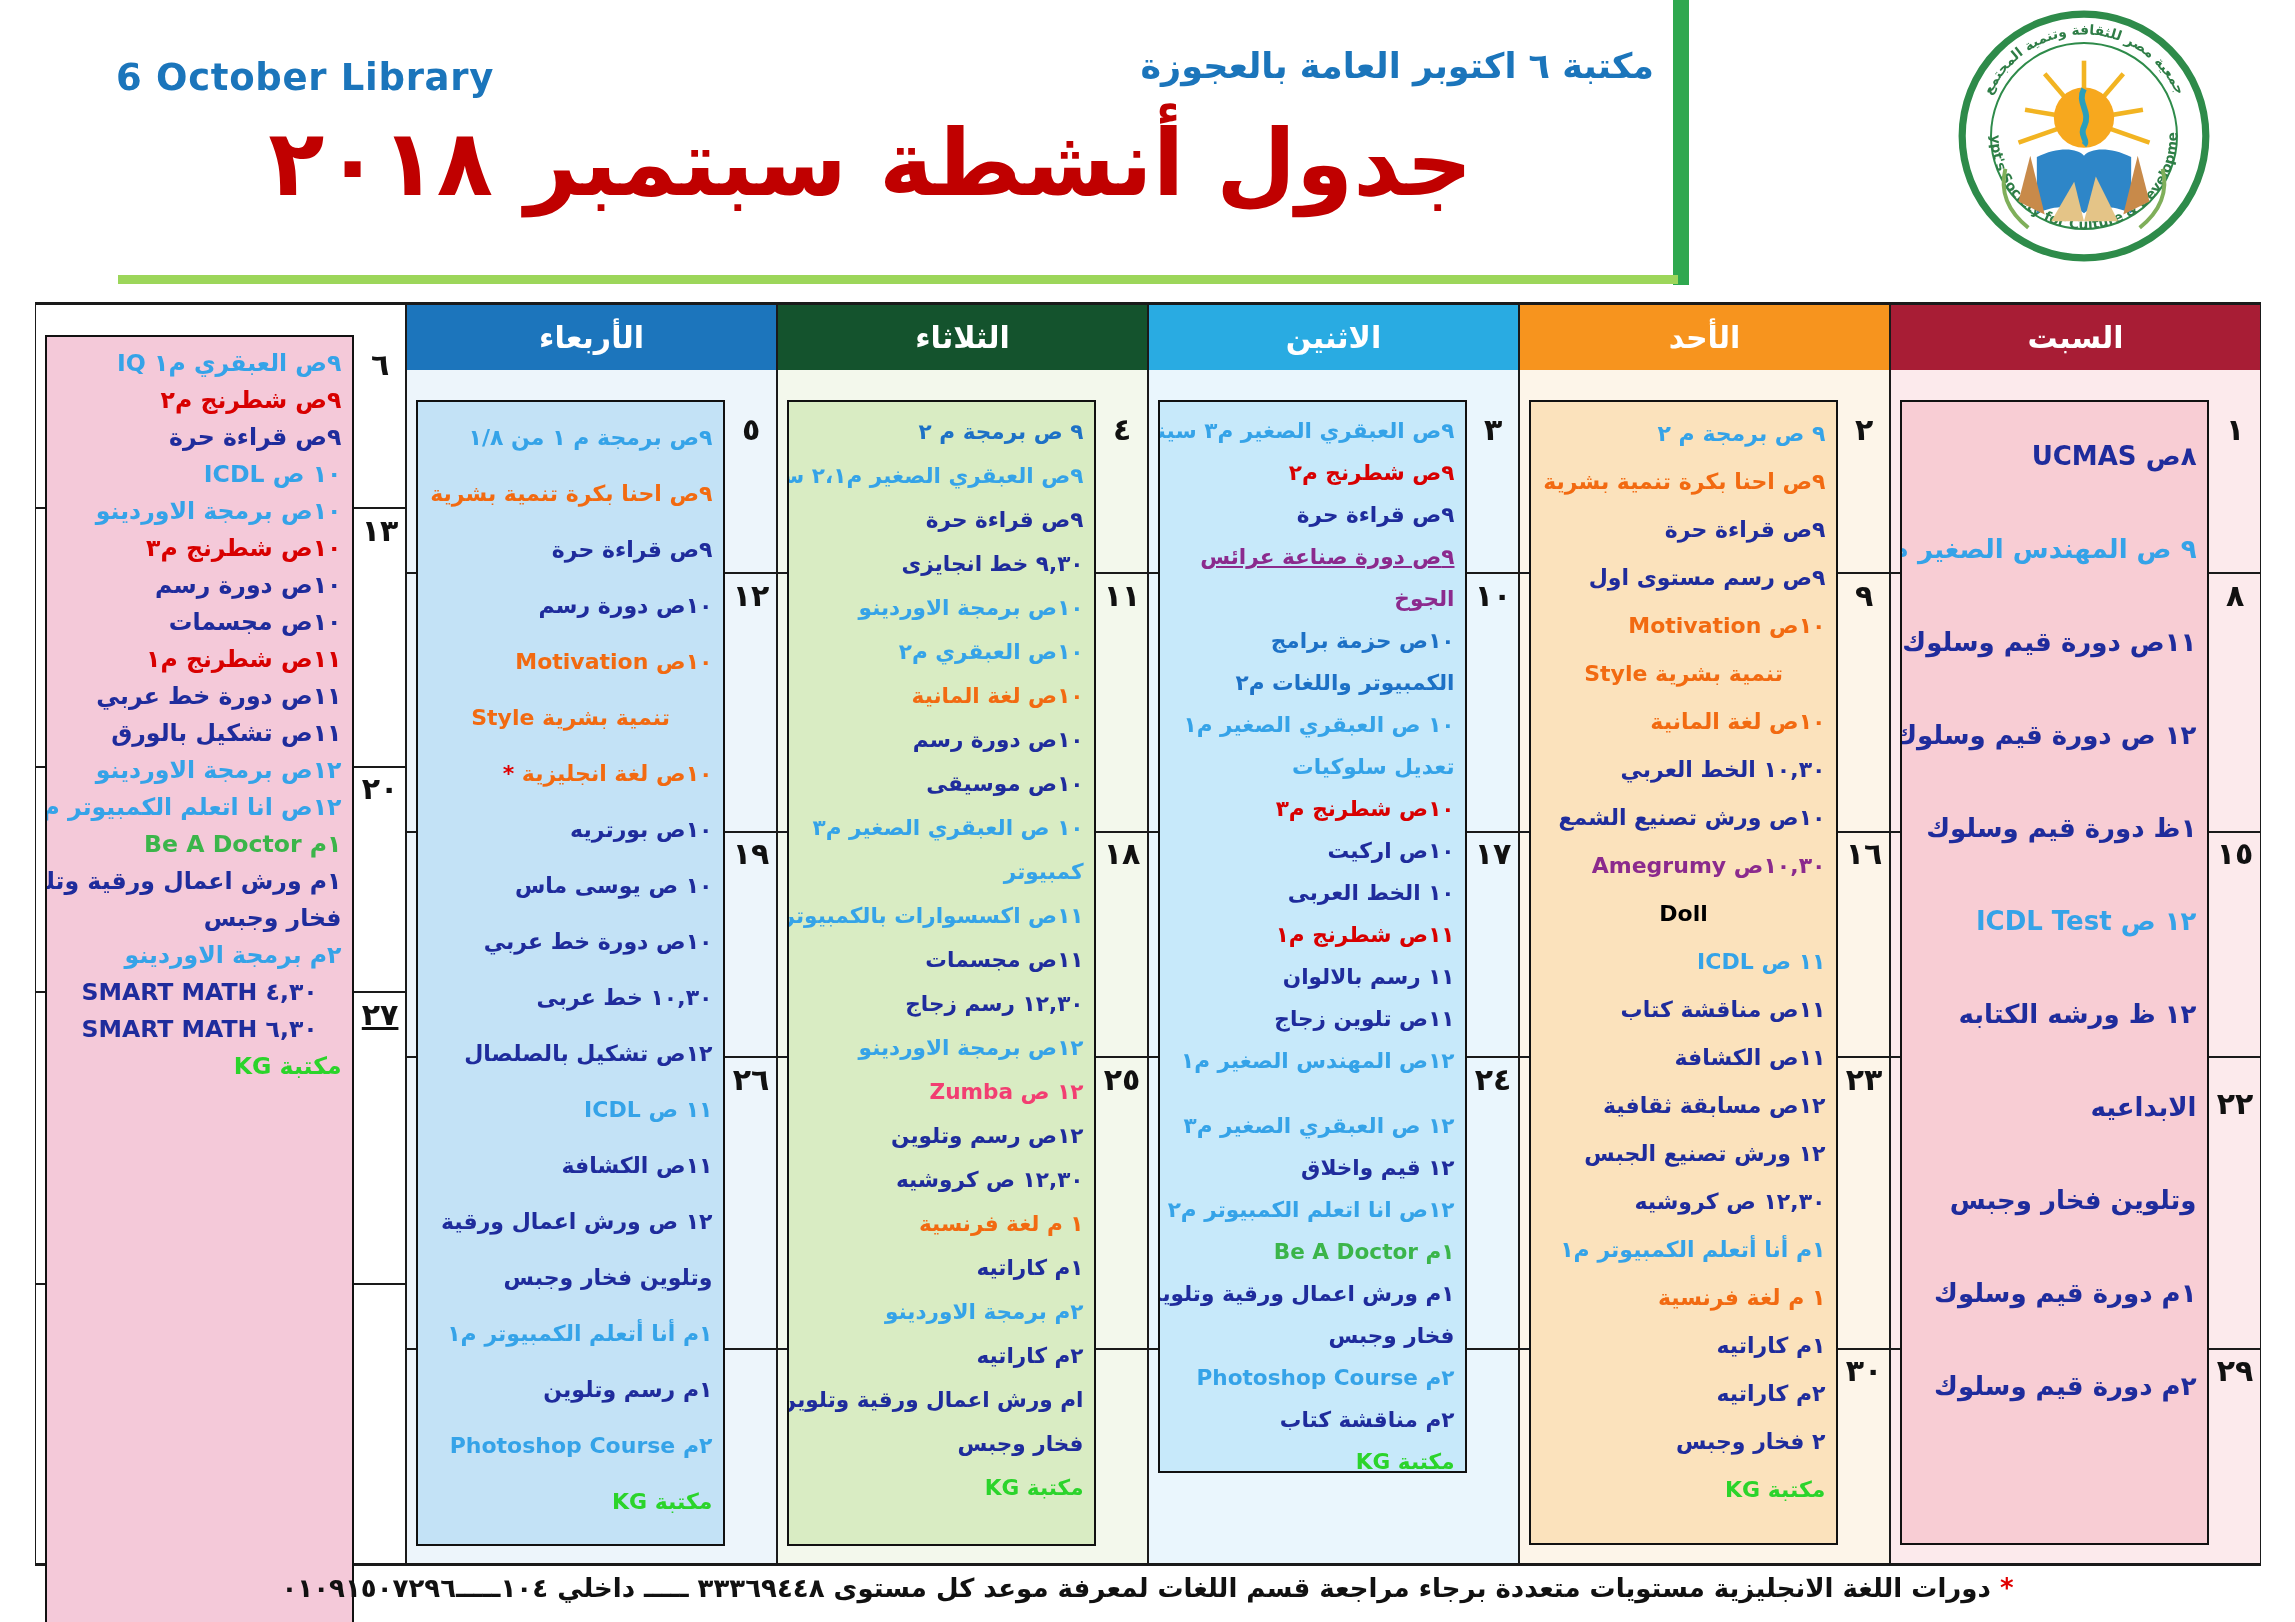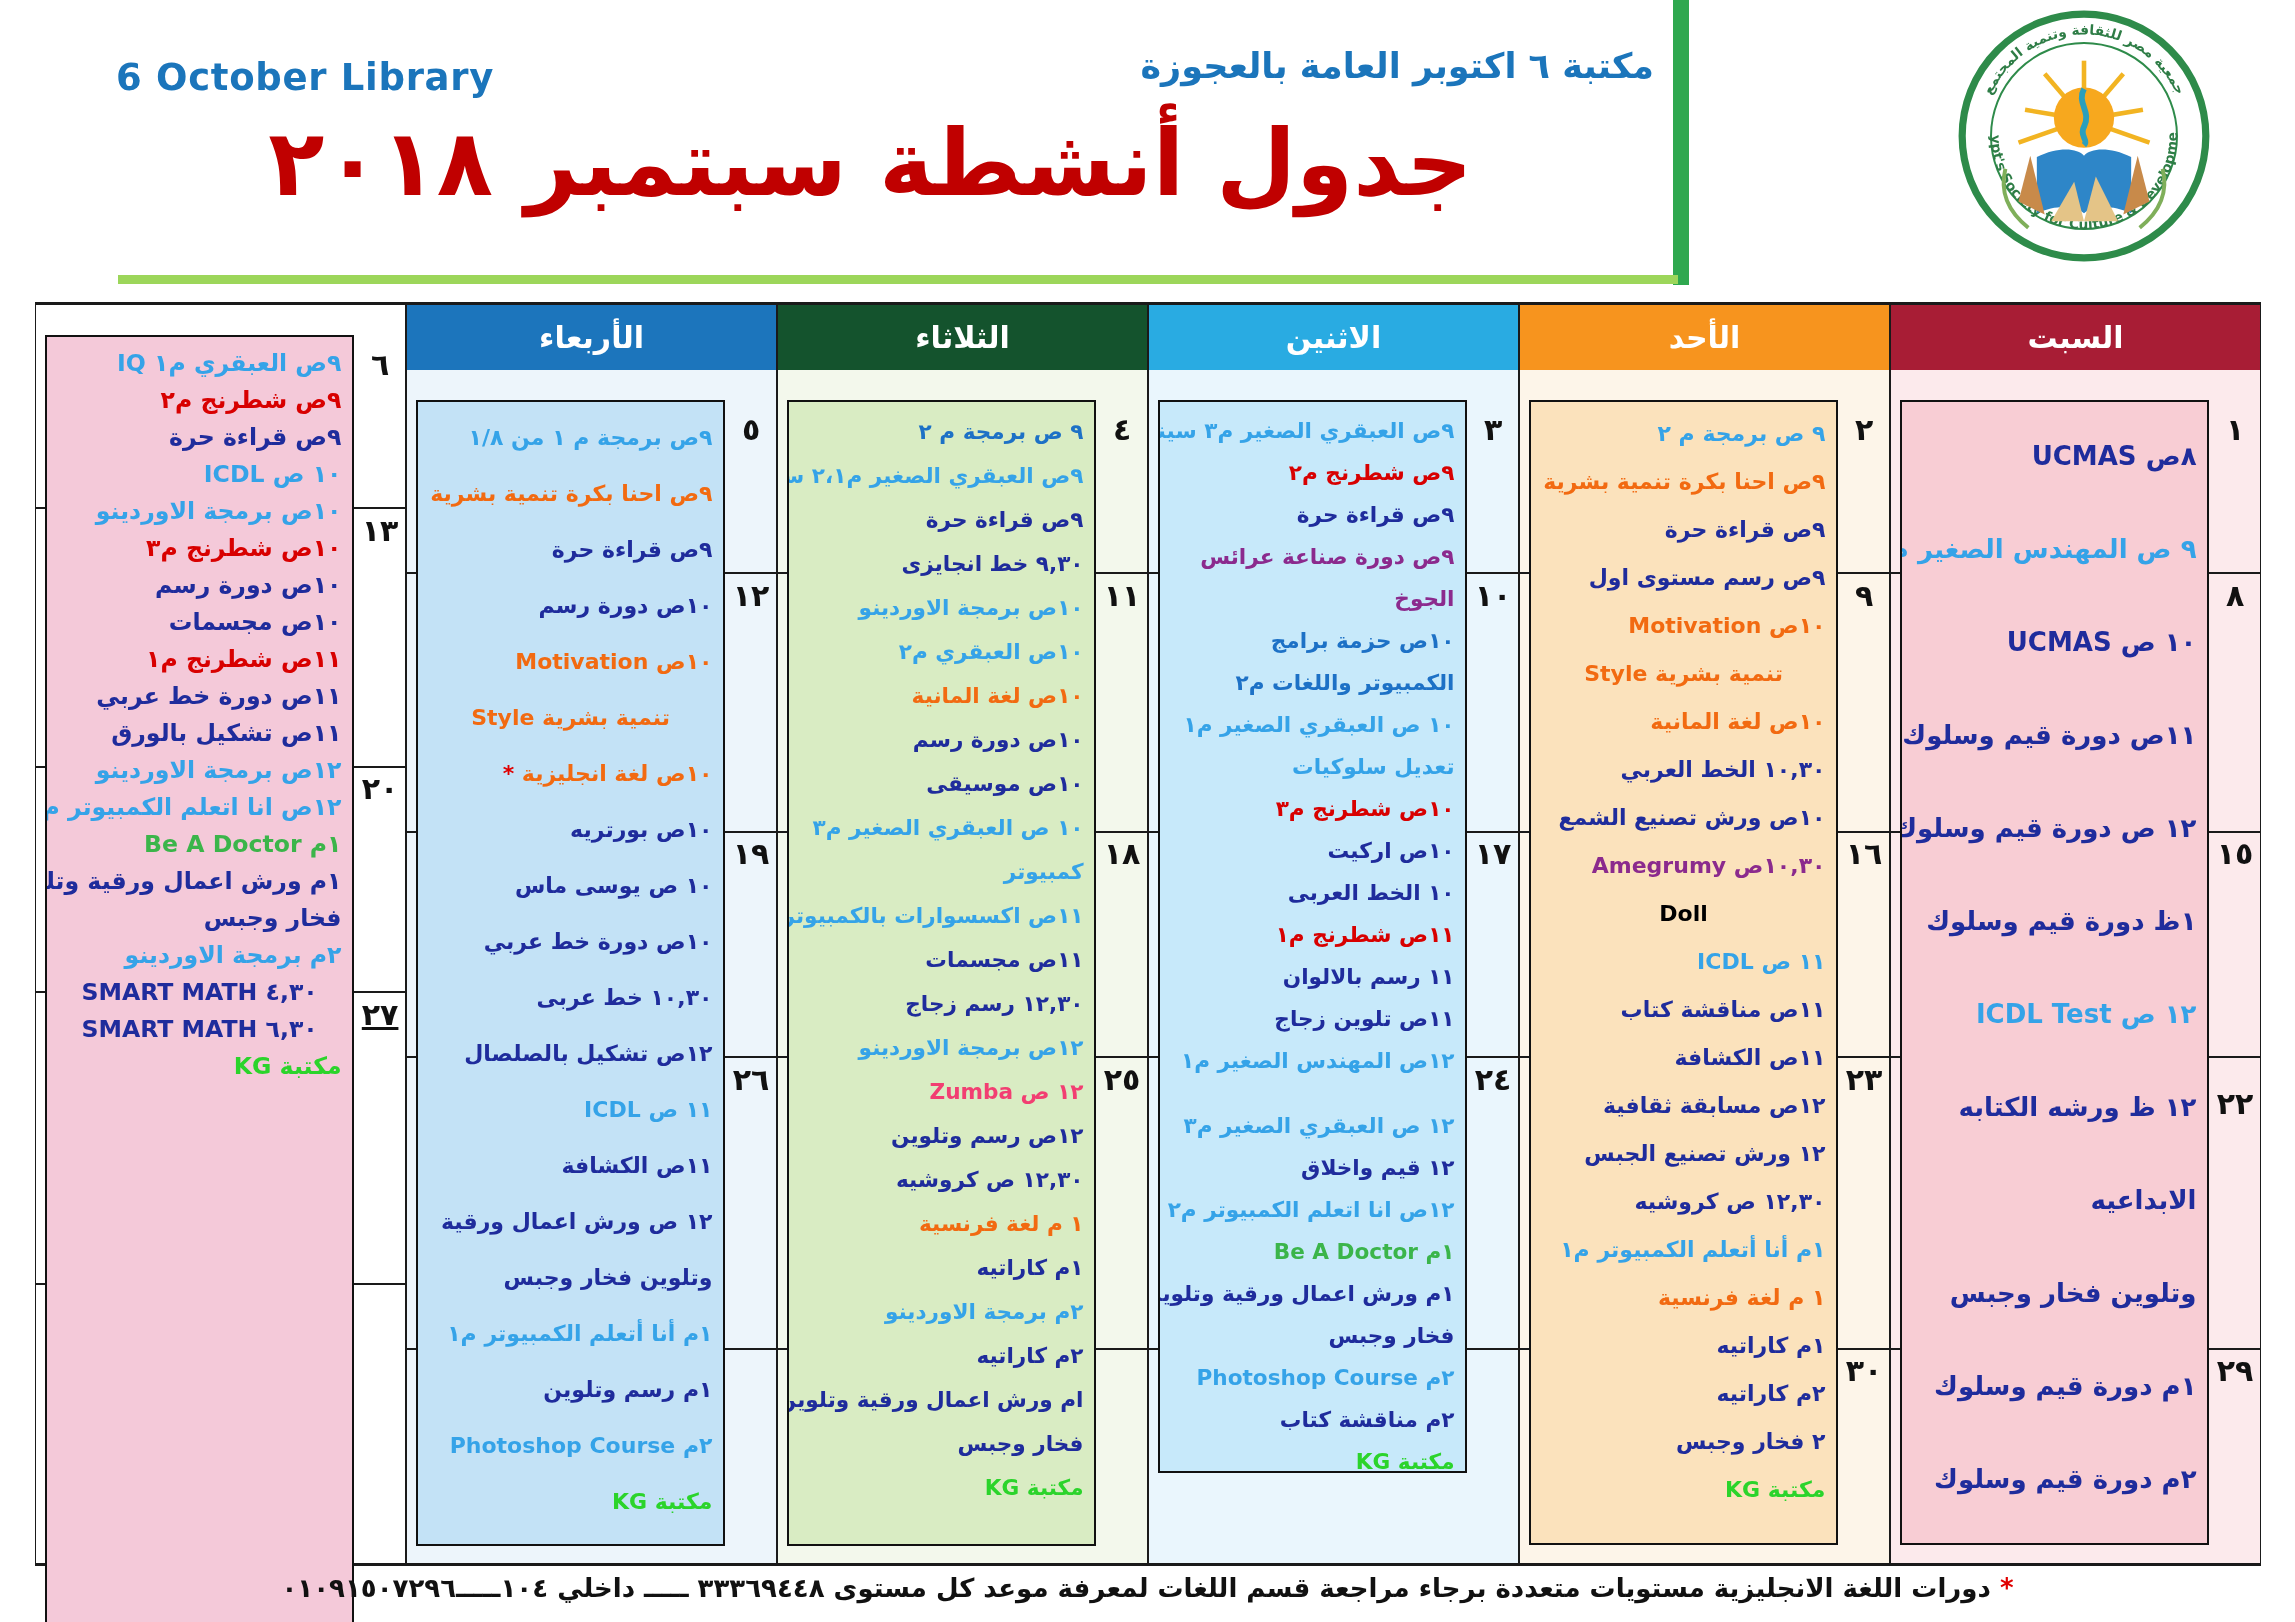--- a/index.html
+++ b/index.html
@@ -82,21 +82,20 @@
         <div class="divider" style="top: 686px;"></div>
         <div class="divider" style="top: 978px;"></div>
         <div class="wnum" style="top: 42px;">١</div>
         <div class="wnum" style="top: 208px;">٨</div>
         <div class="wnum" style="top: 466px;">١٥</div>
         <div class="wnum" style="top: 692px; margin-top: 24px;">٢٢</div>
         <div class="wnum" style="top: 983px;">٢٩</div>
         <div class="abox" style="background: rgb(248, 205, 212); height: 1145px;">
           <div class="aline" style="color: rgb(31, 44, 156); font-size: 26px; line-height: 93px;">٨ص UCMAS</div>
           <div class="aline" style="color: rgb(53, 163, 232); font-size: 26px; line-height: 93px;">٩ ص المهندس الصغير م١</div>
-          <div class="aline" style="color: rgb(31, 44, 156); font-size: 26px; line-height: 93px;">١٠ ص UCMAS</div>
           <div class="aline" style="color: rgb(31, 44, 156); font-size: 26px; line-height: 93px;">١١ص دورة قيم وسلوك</div>
           <div class="aline" style="color: rgb(31, 44, 156); font-size: 26px; line-height: 93px;">١٢ ص دورة قيم وسلوك</div>
           <div class="aline" style="color: rgb(31, 44, 156); font-size: 26px; line-height: 93px;">١ظ دورة قيم وسلوك</div>
           <div class="aline" style="color: rgb(53, 163, 232); font-size: 26px; line-height: 93px;">١٢ ص ICDL Test</div>
           <div class="aline" style="color: rgb(31, 44, 156); font-size: 26px; line-height: 93px;">١٢ ظ ورشه الكتابه</div>
           <div class="aline" style="color: rgb(31, 44, 156); font-size: 26px; line-height: 93px;">الابداعيه</div>
           <div class="aline" style="color: rgb(31, 44, 156); font-size: 26px; line-height: 93px;">وتلوين فخار وجبس</div>
           <div class="aline" style="color: rgb(31, 44, 156); font-size: 26px; line-height: 93px;">١م دورة قيم وسلوك</div>
           <div class="aline" style="color: rgb(31, 44, 156); font-size: 26px; line-height: 93px;">٢م دورة قيم وسلوك</div>
         </div>
@@ -149,21 +148,21 @@
         <div class="divider" style="top: 686px;"></div>
         <div class="divider" style="top: 978px;"></div>
         <div class="wnum" style="top: 42px;">٣</div>
         <div class="wnum" style="top: 208px;">١٠</div>
         <div class="wnum" style="top: 466px;">١٧</div>
         <div class="wnum" style="top: 692px;">٢٤</div>
         <div class="abox" style="background: rgb(199, 233, 250); height: 1073px;">
           <div class="aline" style="color: rgb(53, 163, 232); font-size: 21.6px; line-height: 42px;">٩ص العبقري الصغير م٣ سينما</div>
           <div class="aline" style="color: rgb(216, 0, 0); font-size: 21.6px; line-height: 42px;">٩ص شطرنج م٢</div>
           <div class="aline" style="color: rgb(31, 44, 156); font-size: 21.6px; line-height: 42px;">٩ص قراءة حرة</div>
-          <div class="aline" style="color: rgb(139, 42, 141); font-size: 21.6px; line-height: 42px;">٩ص دورة صناعة عرائس</div>
+          <div class="aline" style="color: rgb(139, 42, 141); font-size: 21.6px; line-height: 42px; text-decoration: underline;">٩ص دورة صناعة عرائس</div>
           <div class="aline" style="color: rgb(139, 42, 141); font-size: 21.6px; line-height: 42px;">الجوخ</div>
           <div class="aline" style="color: rgb(29, 113, 198); font-size: 21.6px; line-height: 42px;">١٠ص حزمة برامج</div>
           <div class="aline" style="color: rgb(29, 113, 198); font-size: 21.6px; line-height: 42px;">الكمبيوتر واللغات م٢</div>
           <div class="aline" style="color: rgb(53, 163, 232); font-size: 21.6px; line-height: 42px;">١٠ ص العبقري الصغير م١</div>
           <div class="aline" style="color: rgb(53, 163, 232); font-size: 21.6px; line-height: 42px;">تعديل سلوكيات</div>
           <div class="aline" style="color: rgb(216, 0, 0); font-size: 21.6px; line-height: 42px;">١٠ص شطرنج م٣</div>
           <div class="aline" style="color: rgb(31, 44, 156); font-size: 21.6px; line-height: 42px;">١٠ص اركيت</div>
           <div class="aline" style="color: rgb(31, 44, 156); font-size: 21.6px; line-height: 42px;">١٠ الخط العربى</div>
           <div class="aline" style="color: rgb(216, 0, 0); font-size: 21.6px; line-height: 42px;">١١ص شطرنج م١</div>
           <div class="aline" style="color: rgb(31, 44, 156); font-size: 21.6px; line-height: 42px;">١١ رسم بالالوان</div>

